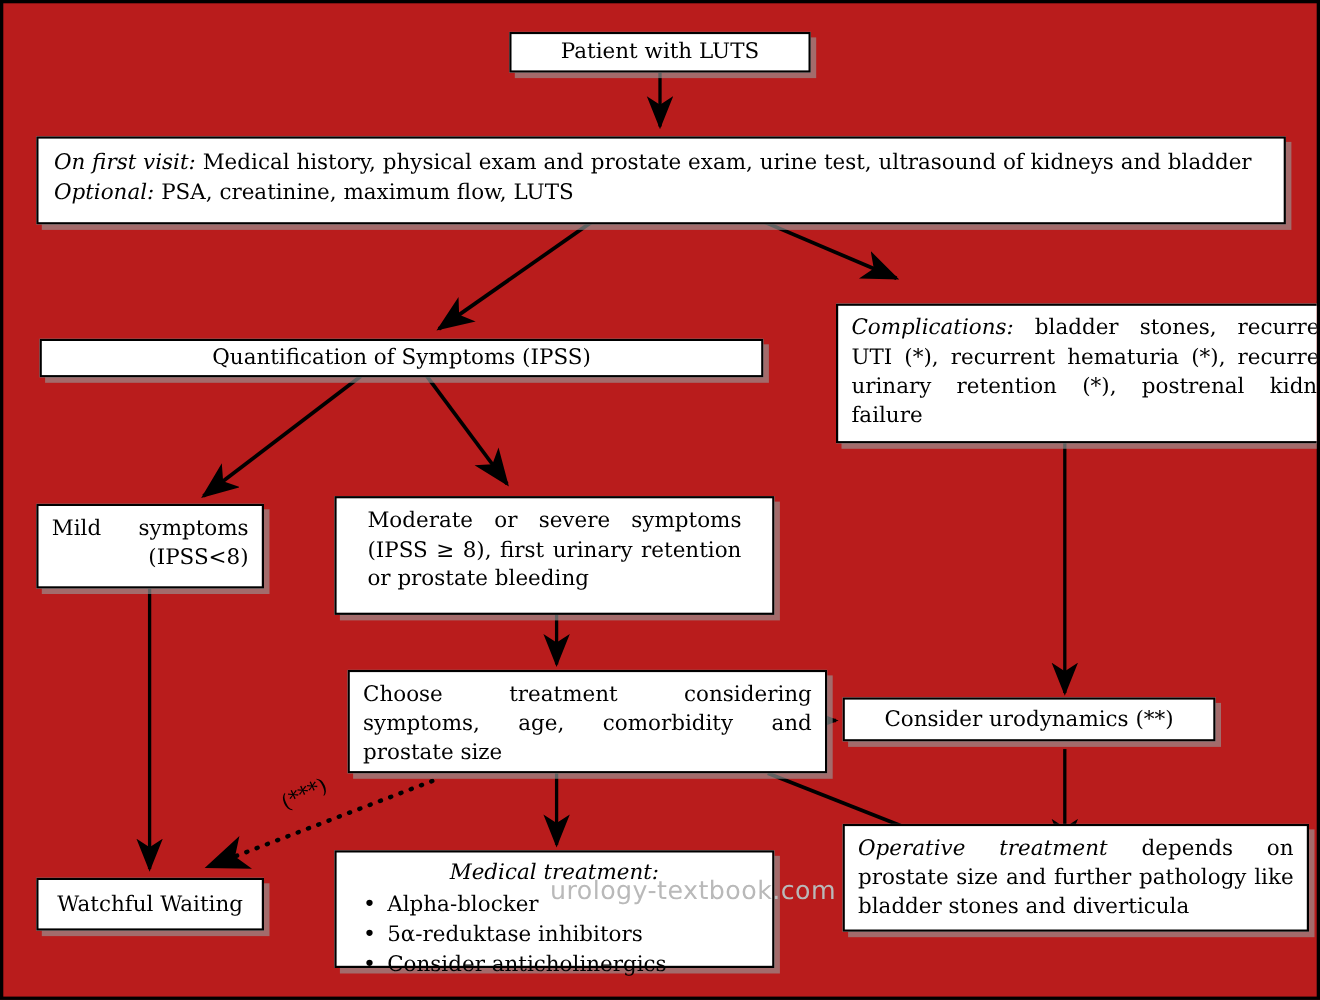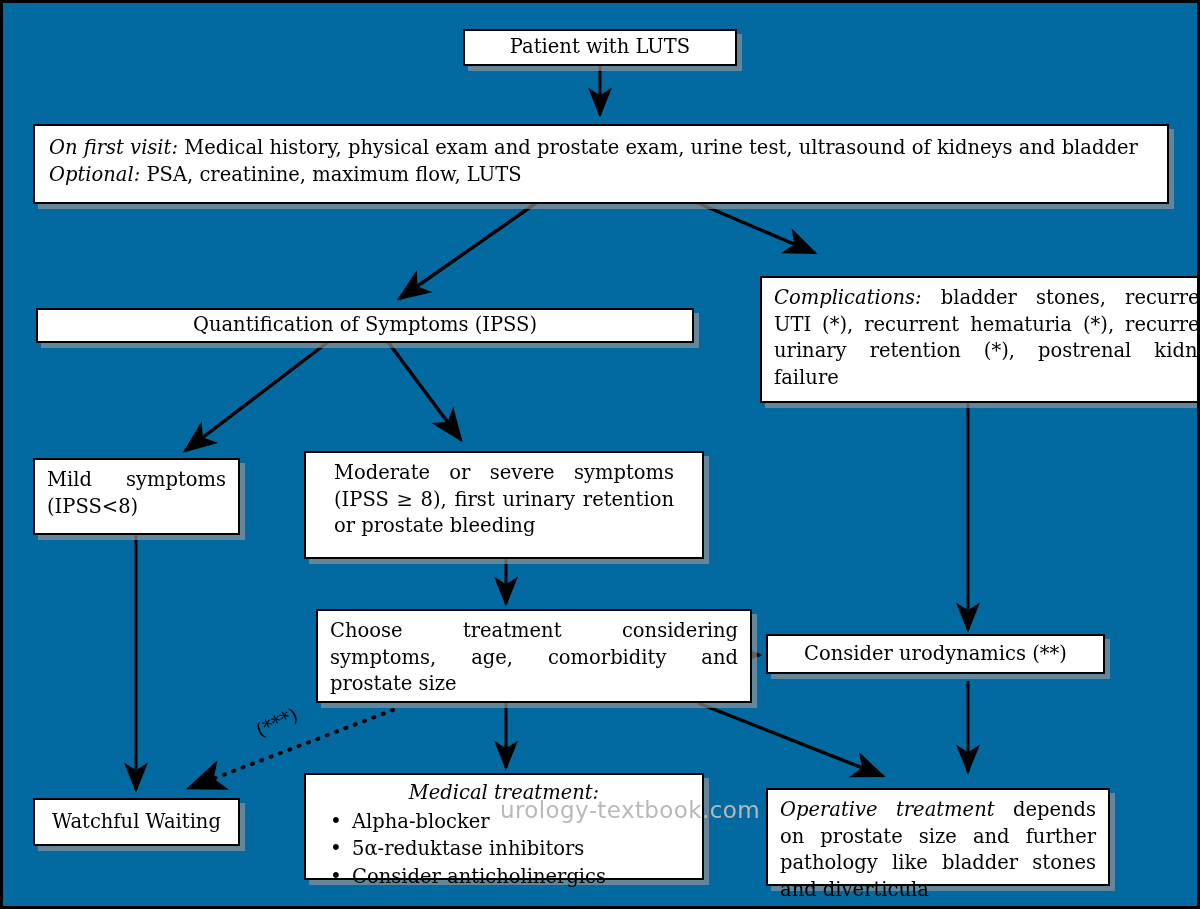--- a/index.html
+++ b/index.html
@@ -4,21 +4,21 @@
 <style>
   html, body {
     margin: 0;
     padding: 0;
     background: #ffffff;
   }
   #canvas {
     position: relative;
     width: 1200px;
     height: 909px;
-    background: #0369a1;
+    background: #b91c1c;
     box-sizing: border-box;
     border: 3px solid #000000;
     overflow: hidden;
     font-family: "DejaVu Serif", "Liberation Serif", serif;
   }
   
   .box {
     position: absolute;
     background: #ffffff;
     border: 2px solid #000000;
@@ -175,21 +175,21 @@
   </div>
 
   <div class="box justify" style="left:757px; top:273px; width:474px; height:127px; padding:7px 12px;">
     <span class="it">Complications:</span><span> bladder stones, recurrent UTI (*), recurrent hematuria (*), recurrent urinary retention (*), postrenal kidney failure</span>
   </div>
 
   <div class="box center one-line" style="left:33px; top:305px; width:658px; height:35px;">
     <span>Quantification of Symptoms (IPSS)</span>
   </div>
 
-  <div class="box" style="left:30px; top:455px; width:207px; height:77px; padding:7px 12px;">
+  <div class="box" style="left:30px; top:455px; width:207px; height:77px; padding:7px 12px;text-align:right;">
     <div class="spread">
       <span>Mild</span>
       <span>symptoms</span>
     </div>
     <div>(IPSS&lt;8)</div>
   </div>
 
   <div class="box justify" style="left:301px; top:448px; width:400px; height:108px; padding:7px 28px;">
     <span>Moderate or severe symptoms (IPSS ≥ 8), first urinary retention or prostate bleeding</span>
   </div>
@@ -208,21 +208,21 @@
 
   <div class="box" style="left:301px; top:770px; width:400px; height:107px; padding:5px 10px;">
     <div class="med-title">Medical treatment:</div>
     <ul class="bullets">
       <li>Alpha-blocker</li>
       <li>5α-reduktase inhibitors</li>
       <li>Consider anticholinergics</li>
     </ul>
   </div>
 
-  <div class="box justify" style="left:763px; top:785px; width:344px; height:98px; padding:7px 12px;">
+  <div class="box justify" style="left:763px; top:746px; width:424px; height:98px; padding:7px 12px;">
     <span class="it">Operative treatment</span><span> depends on prostate size and further pathology like bladder stones and diverticula</span>
   </div>
 
   <div class="star-label" style="left:252px; top:708px;">(***)</div>
 
   <div id="watermark">urology-textbook.com</div>
 
 </div>
 
 </body></html>

